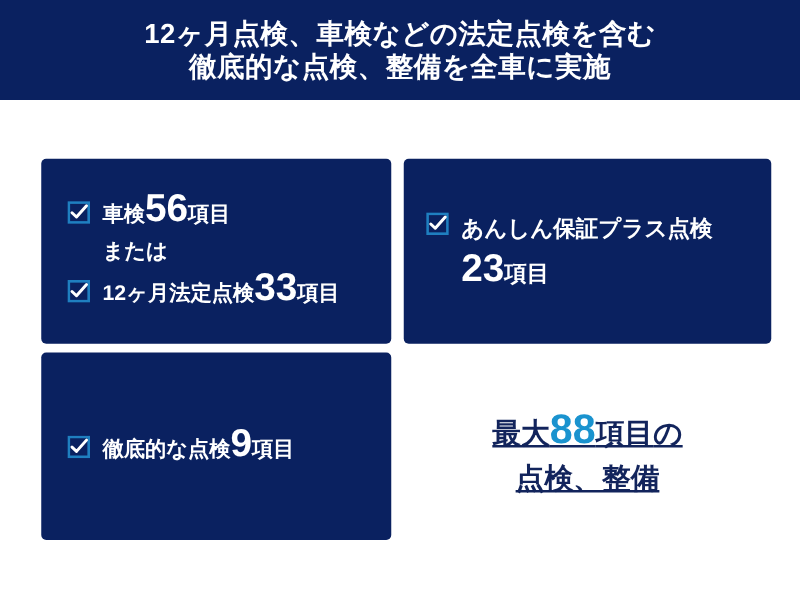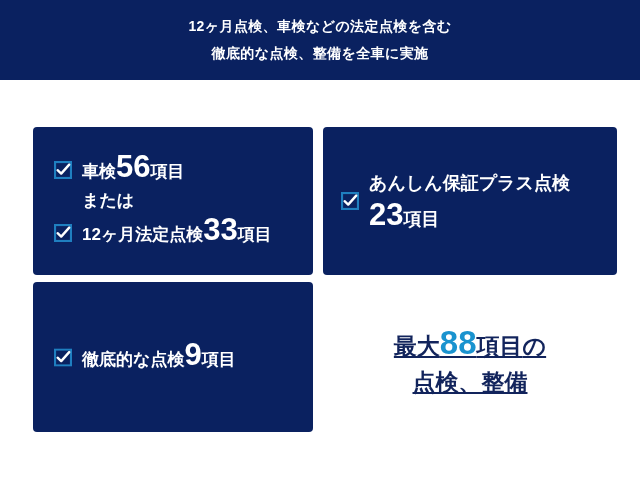--- a/index.html
+++ b/index.html
@@ -24,21 +24,21 @@
     height: 80px;
     background: #0a2160;
     display: flex;
     flex-direction: column;
     align-items: center;
     justify-content: center;
     box-sizing: border-box;
   }
   .header-line {
     color: #ffffff;
-    font-size: 14px;
+    font-size: 22px;
     font-weight: bold;
     line-height: 27px;
     letter-spacing: 0.4px;
     white-space: nowrap;
   }
 
   
   .panel {
     position: absolute;
     background: #0a2160;
@@ -101,21 +101,21 @@
     font-size: 31px;
     line-height: 26px;
   }
 
   
   #panel-anshin .panel-inner {
     left: 18px;
   }
   .two-line-row {
     display: flex;
-    align-items: center;
+    align-items: flex-start;
     gap: 10px;
   }
   .two-line-stack {
     display: flex;
     flex-direction: column;
     gap: 6px;
   }
   .two-line-stack .panel-text {
     font-size: 18px;
   }

